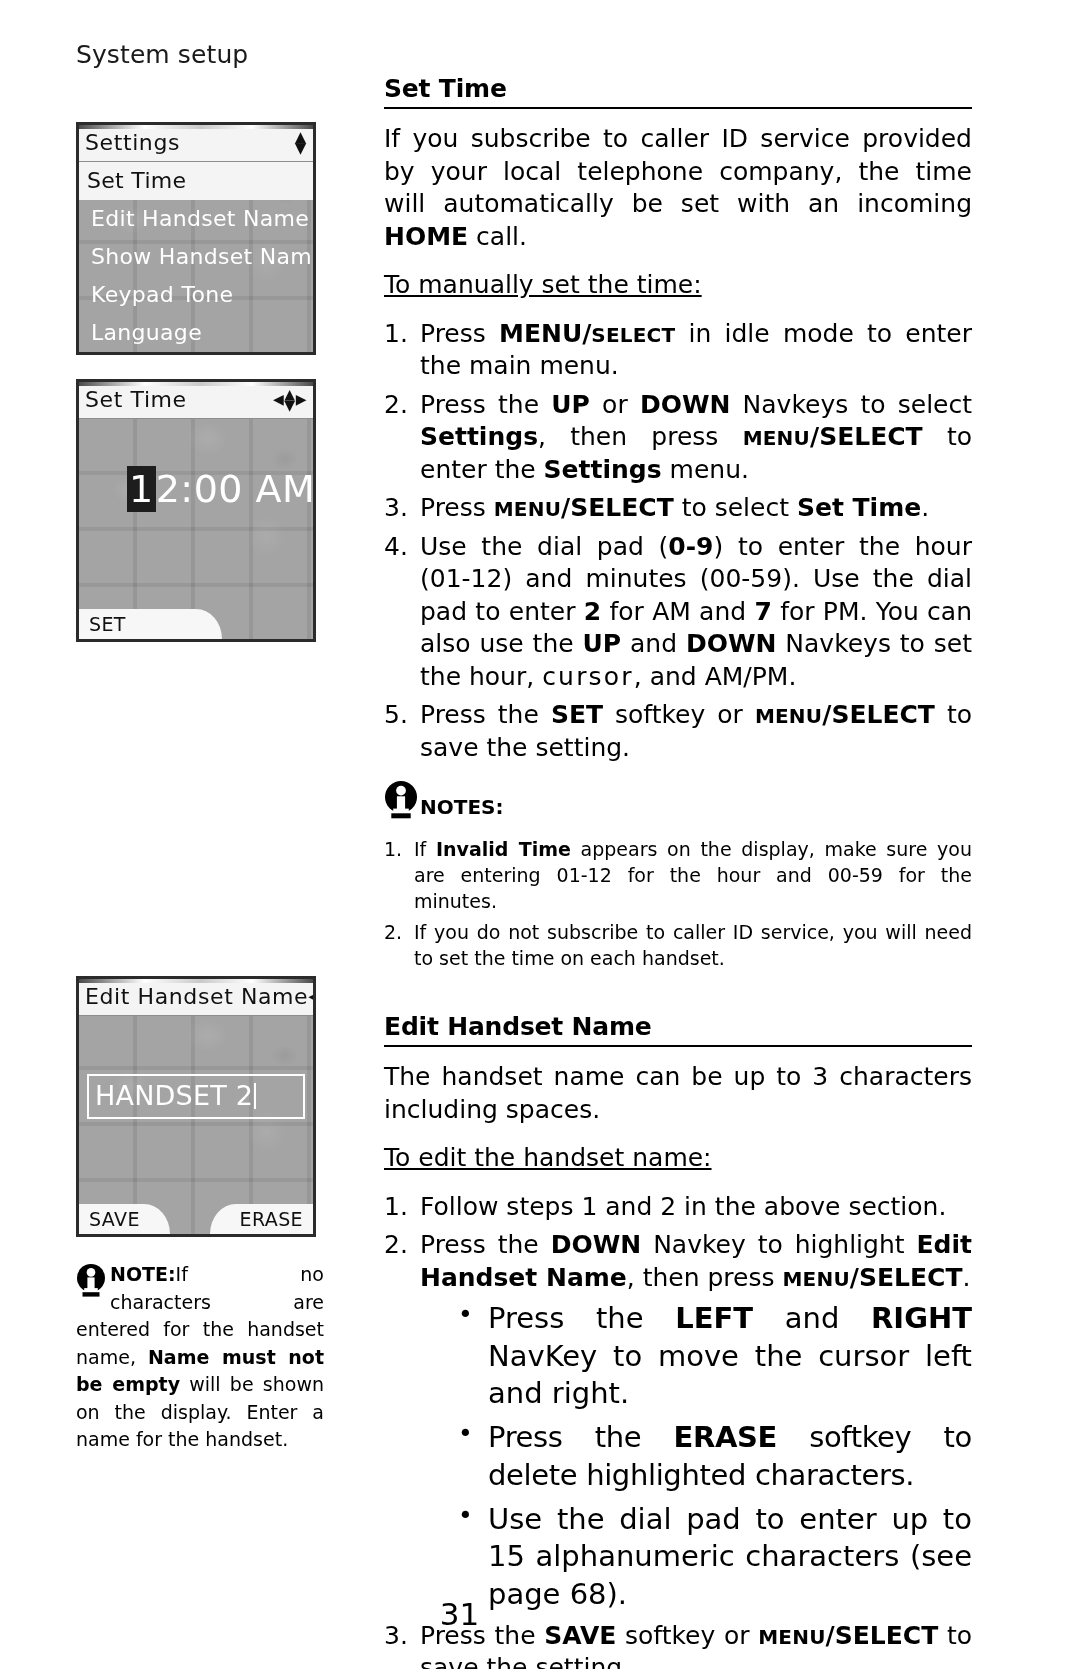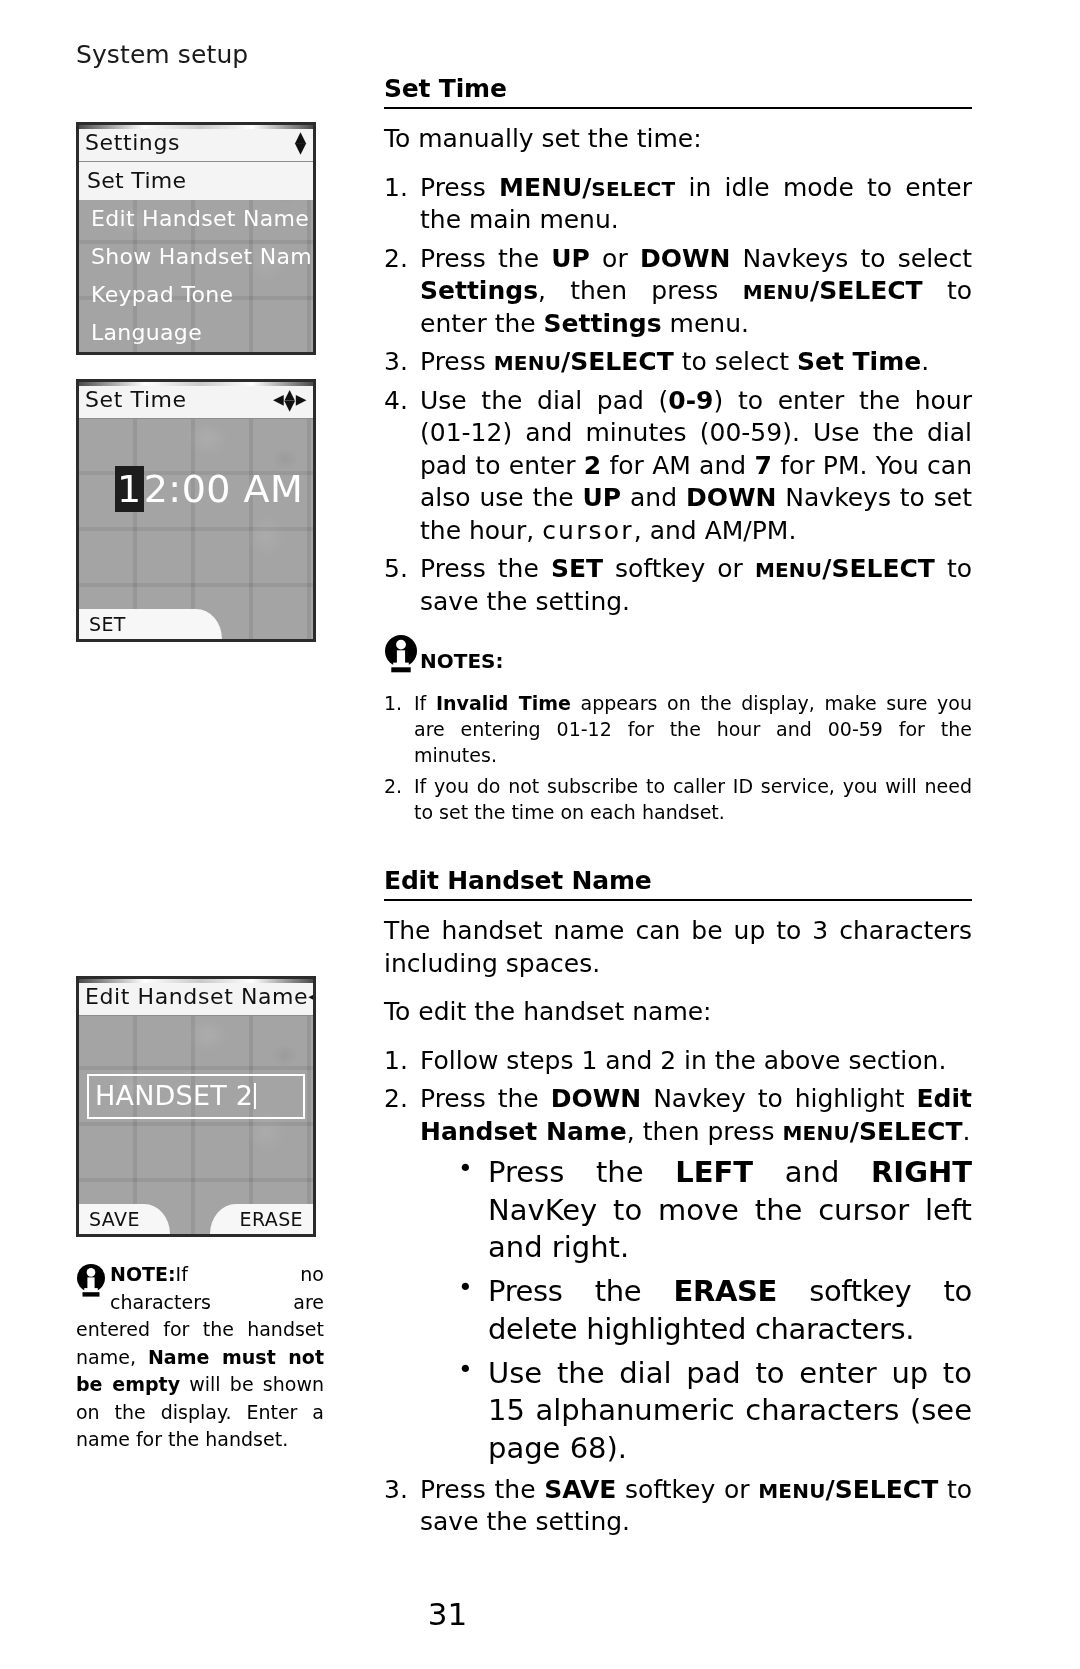--- a/index.html
+++ b/index.html
@@ -13,20 +13,21 @@
     font-family: "DejaVu Sans", sans-serif;
     color: #000000;
     position: relative;
     overflow: hidden;
   }
   .page {
     position: relative;
     width: 895px;
     height: 1669px;
     background: #fff;
+    padding-left: 24px;
   }
 
   
   .running-head {
     position: absolute;
     left: 76px;
     top: 40px;
     font-size: 25px;
     letter-spacing: .1px;
     color: #1a1a1a;
@@ -106,21 +107,21 @@
   }
   .menu-row.dim { color: #ffffff; }
 
   .lcd-clock-area {
     position: relative;
     z-index: 5;
     height: 190px;
   }
   .clock {
     position: absolute;
-    left: 36px;
+    left: 48px;
     top: 48px;
     font-size: 38px;
     color: #ffffff;
     letter-spacing: .5px;
     white-space: nowrap;
   }
   .clock .hl {
     background: #1d1d1d;
     color: #ffffff;
     padding: 1px 2px;
@@ -191,21 +192,21 @@
     border-top: 2px solid #000;
     margin: 0 0 14px 0;
   }
   p.body {
     font-size: 25px;
     line-height: 1.30;
     margin: 0 0 16px 0;
     text-align: justify;
     text-justify: inter-word;
   }
-  p.body.noj { text-align: left; }
+  p.body.noj { text-align: left; text-decoration: underline; }
 
   ol.steps {
     margin: 0 0 16px 0;
     padding: 0;
     list-style: none;
     counter-reset: st;
   }
   ol.steps > li {
     counter-increment: st;
     position: relative;
@@ -396,20 +397,21 @@
       <span class="notes-label" style="font-size:19px;">NOTE:</span><span id="left-note-text"><span>If no characters are entered for the handset name, </span><b>Name must not be empty</b><span> will be shown on the display. Enter a name for the handset.</span></span>
     </div>
 
   </div>
 
   <div class="col-right">
 
     <h2 class="section">Set Time</h2>
     <hr class="rule">
 
+    <p class="body"><span>If you subscribe to caller ID service provided by your local telephone company, the time will automatically be set with an incoming </span><b>HOME</b><span> call.</span></p>
 
     <p class="body noj">To manually set the time:</p>
 
     <ol class="steps" id="set-time-steps">
         <li><span><span>Press  </span><b>MENU/</b><span class="sc">SELECT</span><span> in idle mode to enter the main menu.</span></span></li>
         <li><span><span>Press  the  </span><b>UP</b><span>  or  </span><b>DOWN</b><span>  Navkeys  to  select  </span><b>Settings</b><span>, then press </span><span class="sc">MENU</span><b>/SELECT</b><span> to enter the </span><b>Settings</b><span> menu.</span></span></li>
         <li><span><span>Press </span><span class="sc">MENU</span><b>/SELECT</b><span> to select </span><b>Set Time</b><span>.</span></span></li>
         <li><span><span>Use the dial pad (</span><b>0-9</b><span>) to enter the hour (01-12) and minutes (00-59). Use the dial pad to enter </span><b>2</b><span> for AM and </span><b>7</b><span> for PM. You can also use the  </span><b>UP</b><span> and </span><b>DOWN</b><span> Navkeys to set the hour, </span><span class="spaced">cursor</span><span>, and AM/PM.</span></span></li>
         <li><span><span>Press the </span><b>SET</b><span> softkey or </span><span class="sc">MENU</span><b>/SELECT</b><span> to save the setting.</span></span></li>
       </ol>

